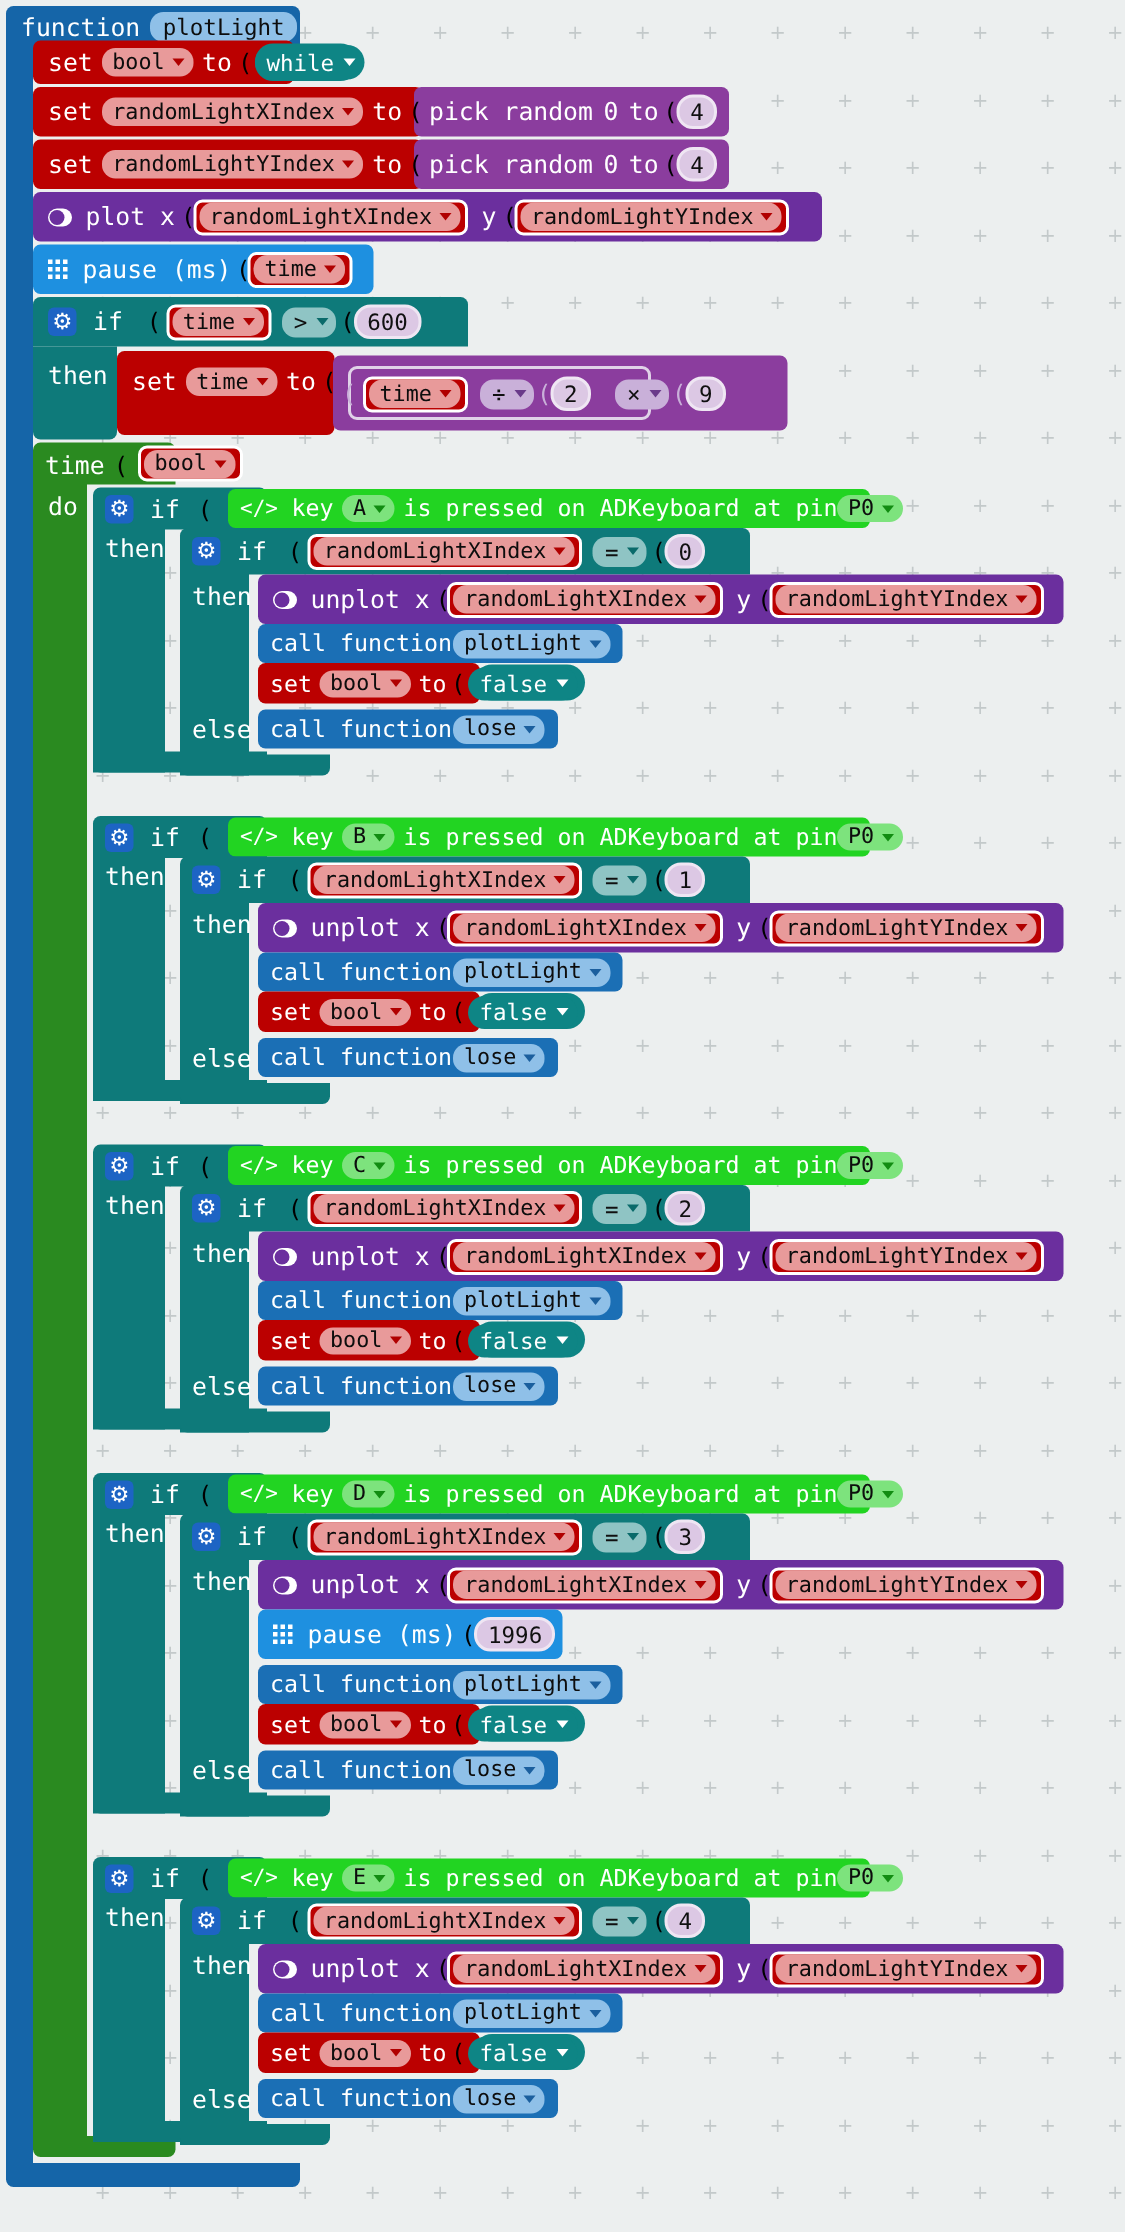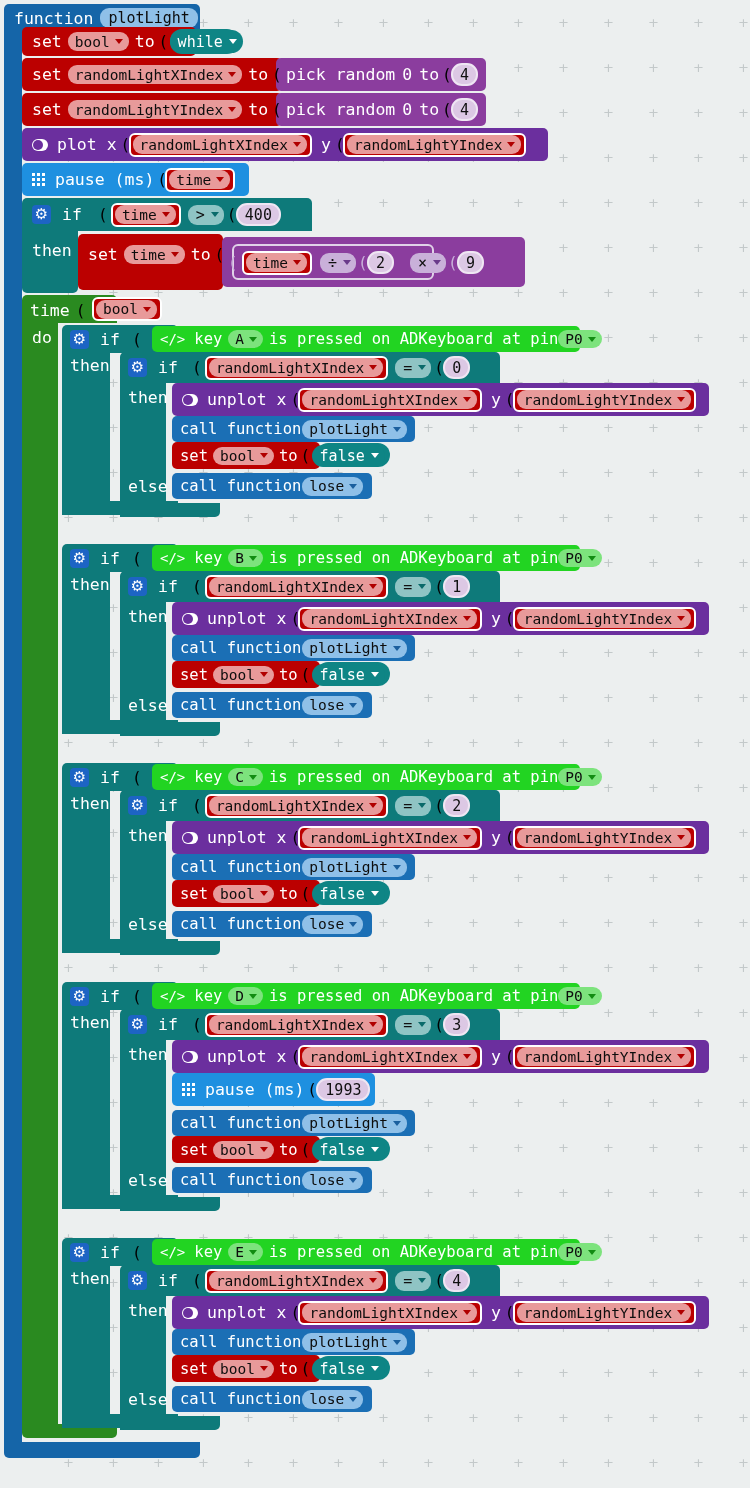--- a/index.html
+++ b/index.html
@@ -801,21 +801,21 @@
           <span>time</span>
           <i class="car"></i>
         </span>
     </span>
     <span class="opchip" style="margin-left:7px;">
       <span>&gt;</span>
         <i class="car"></i>
     </span>
     <span class="sock lbl" style="margin-left:3px;">(</span>
     <span class="num">
-        <span>400</span>
+        <span>600</span>
       </span>
   </div>
 </div>
 <div class="lbl text-md blk" style="left:32px; top:241px;">then</div>
 
 <div class="blk c-set statement" style="left:78px; top:234px; width:145px; height:56px;"></div>
 <div class="blk c-math" style="left:222px; top:237px; width:303px; height:50px; border-radius:5px;"></div>
 <div class="blk" style="left:232px; top:244px; width:202px; height:36px; border:2px solid #e0d2e8; border-radius:6px;"></div>
 <div class="blk" style="left:88px; top:240px; height:29px;">
   <div class="row">
@@ -1169,21 +1169,21 @@
           <span class="inner">randomLightYIndex<i class="car"></i></span>
         </span>
       </div>
     </div>
     <div class="blk c-pause statement" style="left:172px;top:1073px;width:203px;height:33px;"></div>
     <div class="blk" style="left:182px;top:1075px;height:29px;">
       <div class="row">
         <span class="ico-dots"></span>
         <span class="lbl text-md" style="margin-left:9px;">pause (ms)</span>
         <span class="sock lbl" style="margin-left:3px;">(</span>
-        <span class="num">1993</span>
+        <span class="num">1996</span>
       </div>
     </div>
     <div class="blk c-call statement" style="left:172px;top:1110px;width:243px;height:26px;"></div>
     <div class="blk" style="left:180px;top:1110px;height:26px;">
       <div class="row">
         <span class="lbl" style="font-size:15.5px;">call function</span>
         <span class="field f-blue" style="margin-left:1px;height:19px;font-size:14.5px;">plotLight<i class="car"></i></span>
       </div>
     </div>
     <div class="blk c-set statement" style="left:172px;top:1136px;width:148px;height:27px;"></div>

